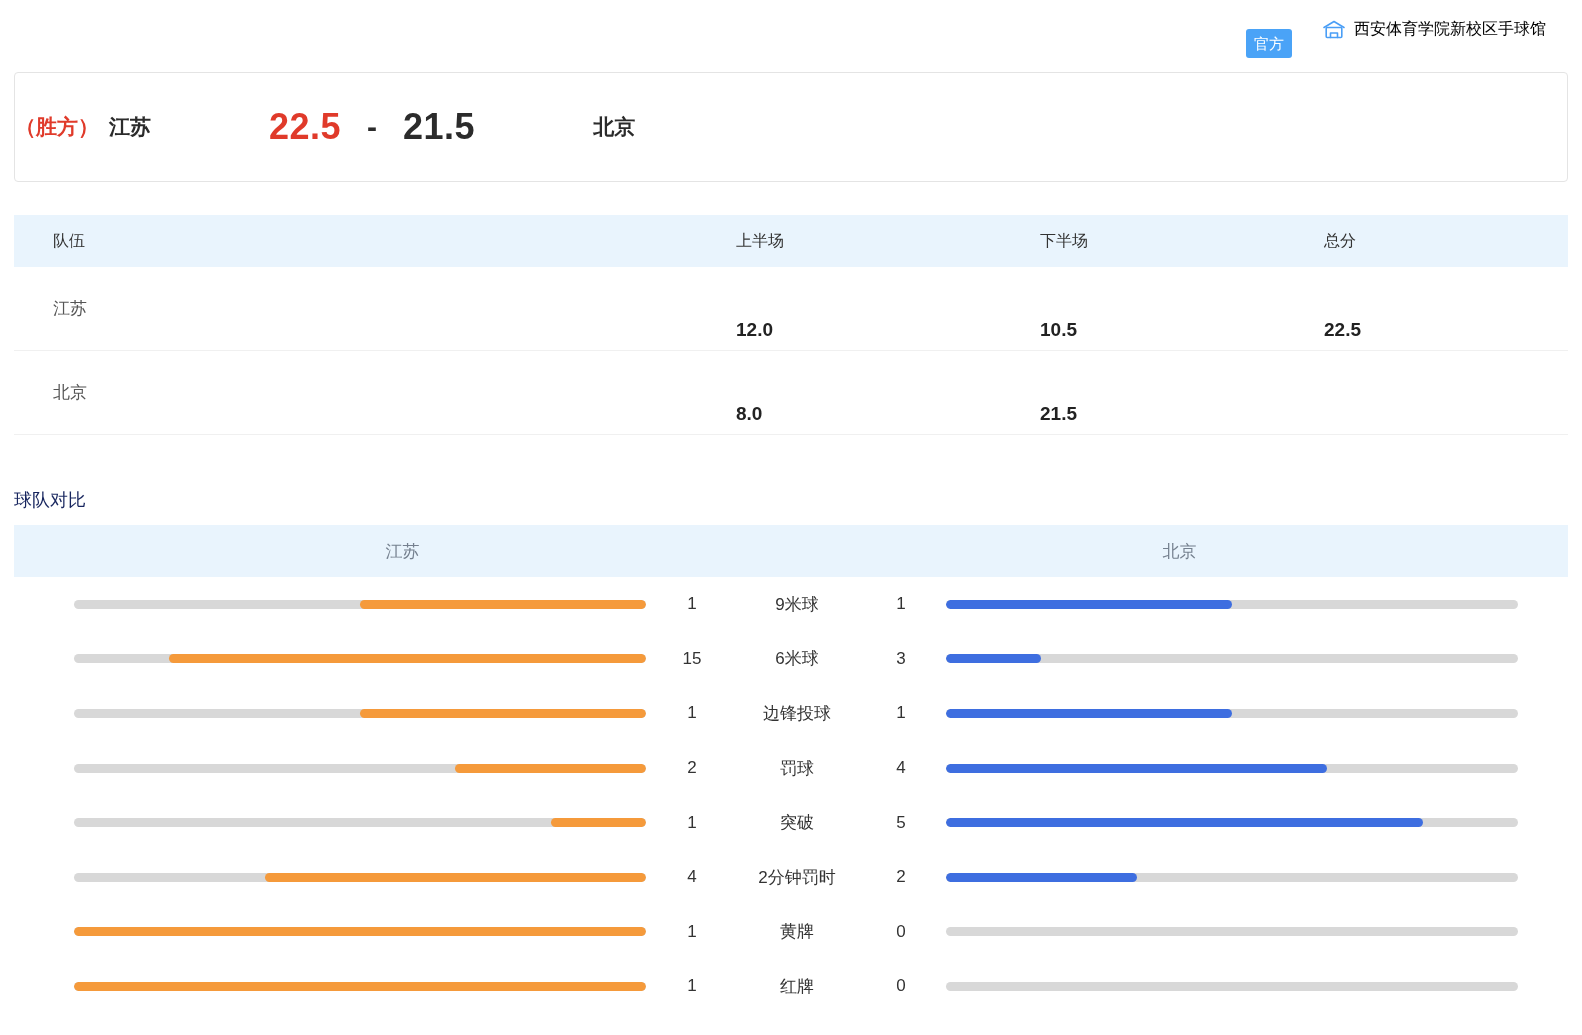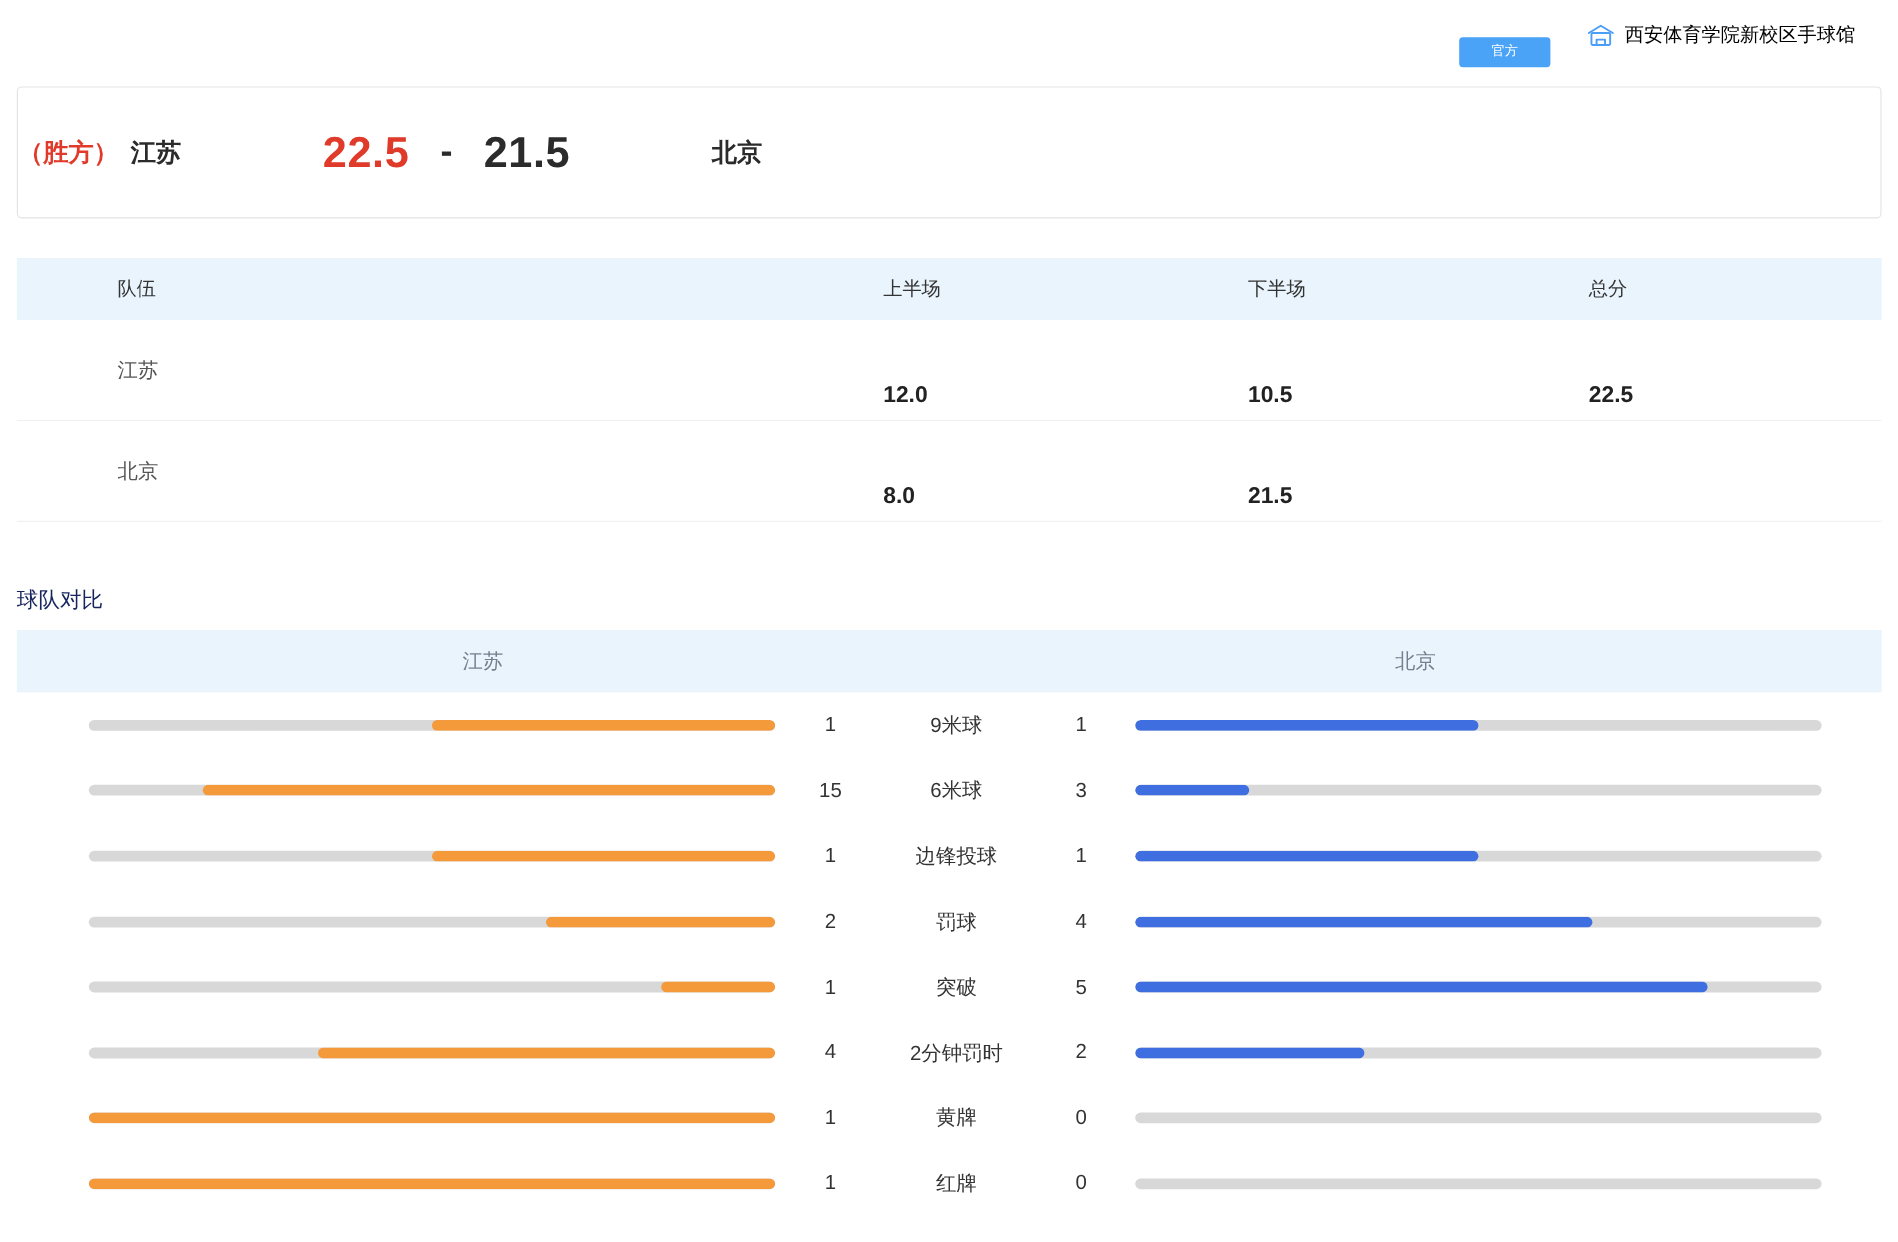--- a/index.html
+++ b/index.html
@@ -12,21 +12,21 @@
     --panel-blue:#e9f4fd;
   }
   html,body {
     width:1582px; height:1035px; background:#ffffff;
     font-family:"Liberation Sans","DejaVu Sans",sans-serif; color:#333;
     overflow:hidden;
   }
 
   
   .top-bar { display:flex; justify-content:flex-end; align-items:center; gap:30px; padding:12px 36px 0 0; height:46px; }
-  .badge { background:var(--accent-blue); color:#fff; font-size:11px; line-height:1; padding:7px 27px; border-radius:3px; cursor:pointer;margin-top:28px; }
+  .badge { background:var(--accent-blue); color:#fff; font-size:15px; line-height:1; padding:7px 8px; border-radius:3px; cursor:pointer;margin-top:28px; }
   .venue { display:flex; align-items:center; gap:8px; color:#000000; font-size:16px; }
   .venue svg { display:block; }
 
   
   .score-card {
     margin:26px 14px 0; height:110px;
     border:1px solid #e4e4e4; border-radius:4px; background:#fff;
     display:flex; align-items:center; justify-content:flex-start; gap:118px;
   }
   .sc-left { display:flex; align-items:center; gap:10px; }
@@ -36,21 +36,21 @@
   .sc-score { font-size:36px; font-weight:700; letter-spacing:0.5px; }
   .sc-score.home { color:var(--score-red); }
   .sc-score.away { color:#2b2b2b; }
   .sc-dash { font-size:30px; font-weight:600; color:#2b2b2b; }
 
   
   .score-table { margin:33px 14px 0; }
   .t-row { display:grid; grid-template-columns:1fr 304px 284px 244px; align-items:center; }
   .t-head { height:52px; background:var(--panel-blue); font-size:16px; color:#333; font-weight:500; }
   .t-body-row { height:84px; background:#fff; border-bottom:1px solid #f0f0f0; }
-  .t-cell-team { padding-left:84px; text-align:left;font-family:Liberation Serif, serif; }
+  .t-cell-team { padding-left:39px; text-align:left;font-family:Liberation Serif, serif; }
   .t-cell { text-align:left; }
   .t-body-row .t-cell { font-size:19px; font-weight:600; color:#222;margin-top:42px; }
   .t-body-row .t-cell-team { font-size:17px; font-weight:400; color:#555; }
 
   
   .cmp-title { margin:53px 0 0 14px; font-size:18px; font-weight:400; color:#17255e; }
   .cmp-header { margin:13px 14px 0; height:52px; background:var(--panel-blue); display:flex; }
   .cmp-header .half { width:50%; display:flex; align-items:center; justify-content:center; font-size:17px; color:#75808f; }
   .cmp-rows { margin:0 14px; padding:0 50px 0 60px; }
   .stat-row { display:grid; grid-template-columns:1fr 92px 118px 90px 1fr; align-items:center; height:54.6px; }

